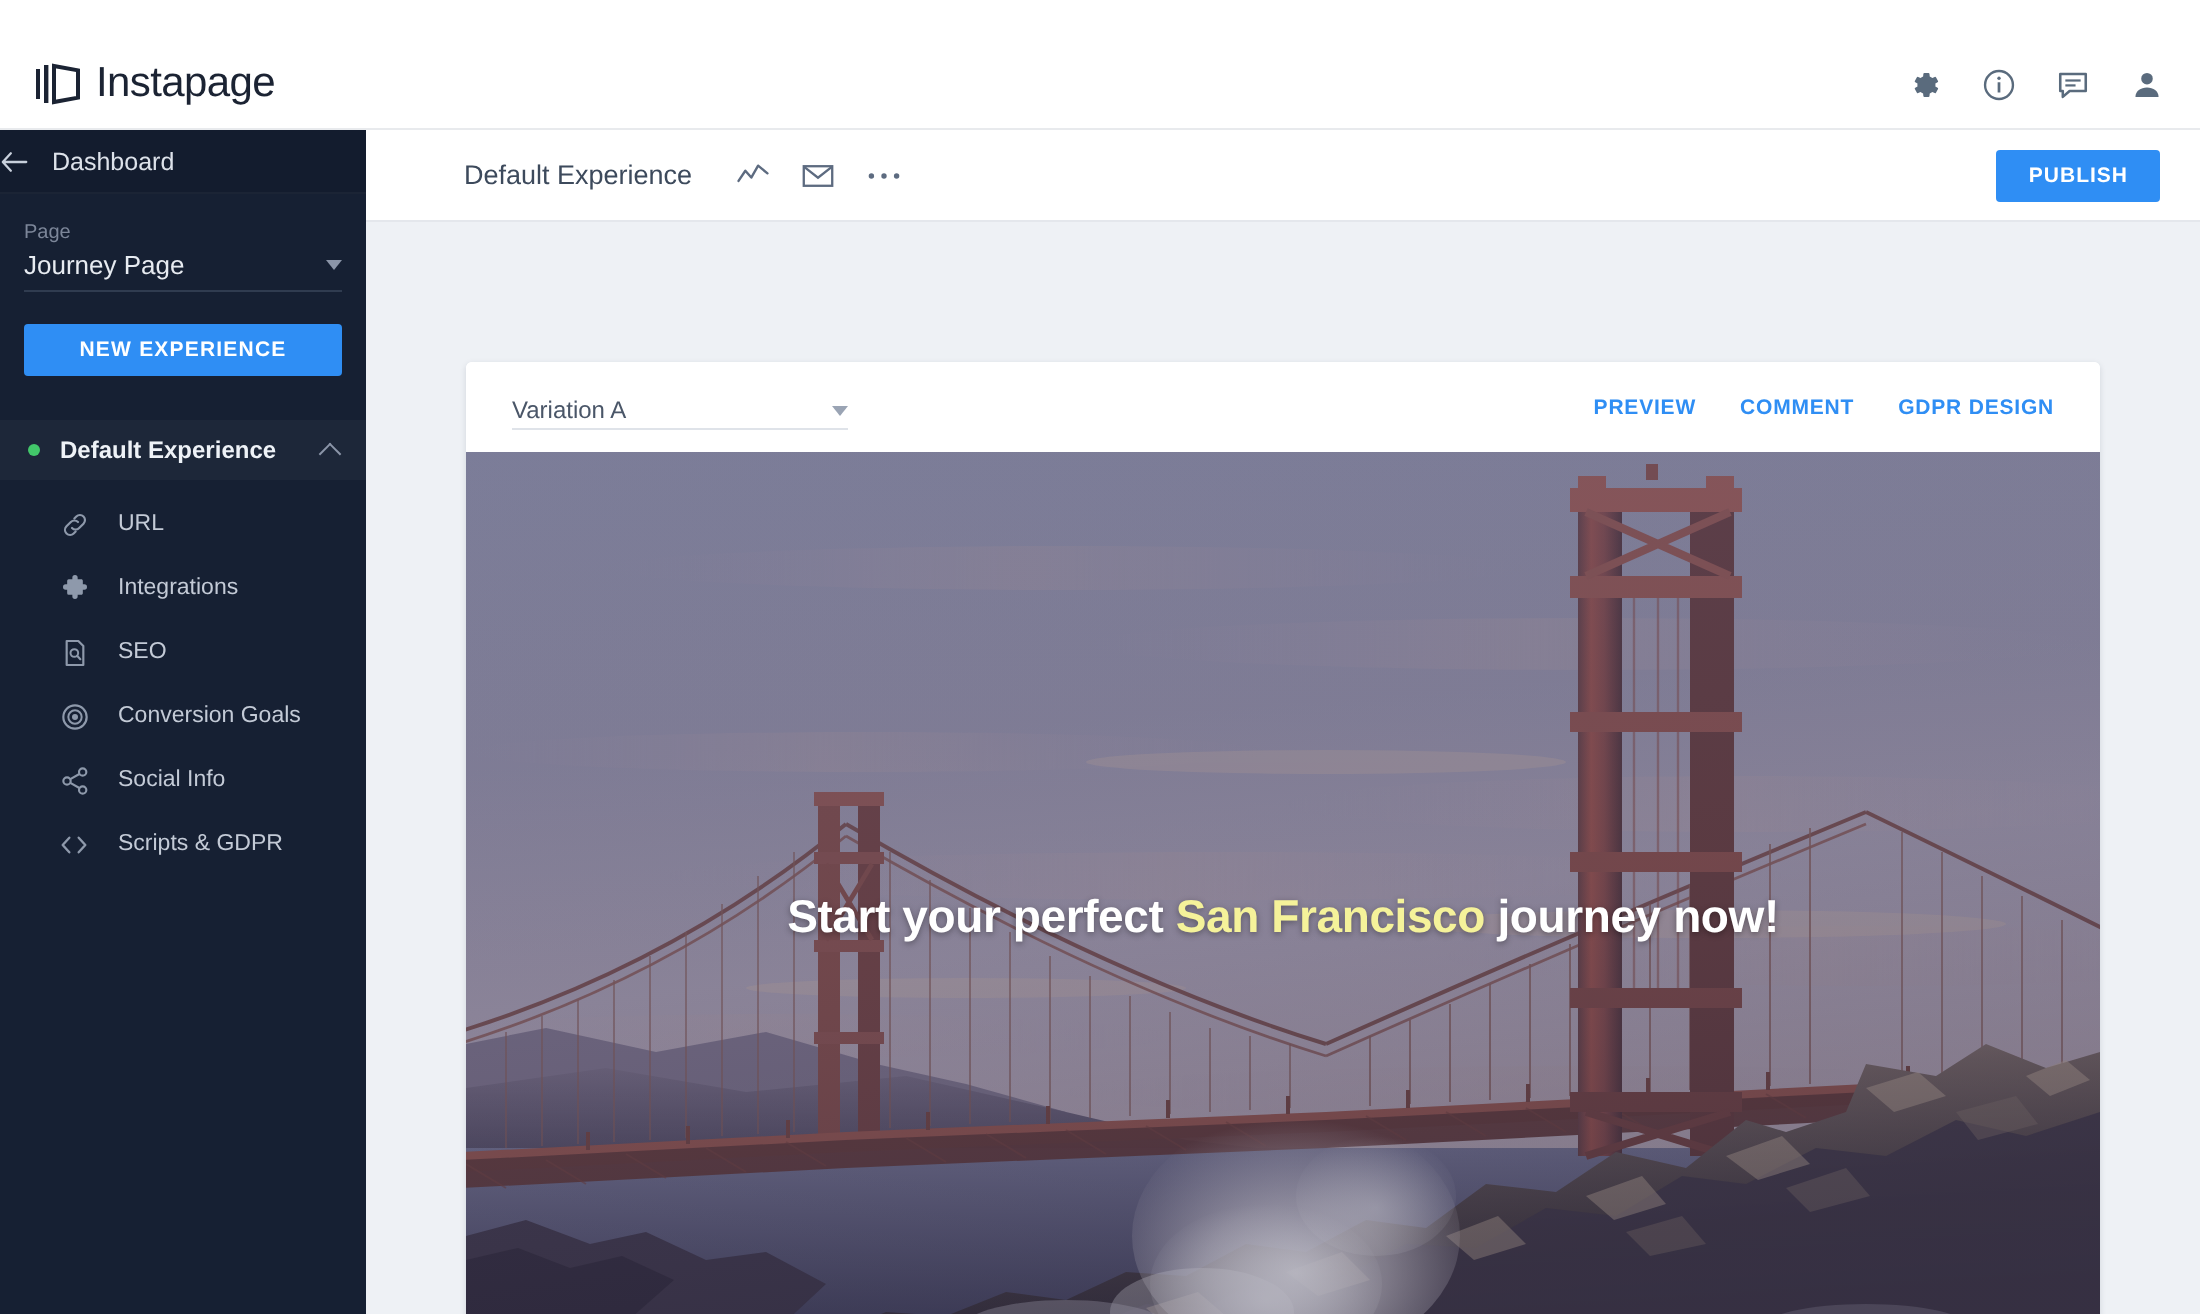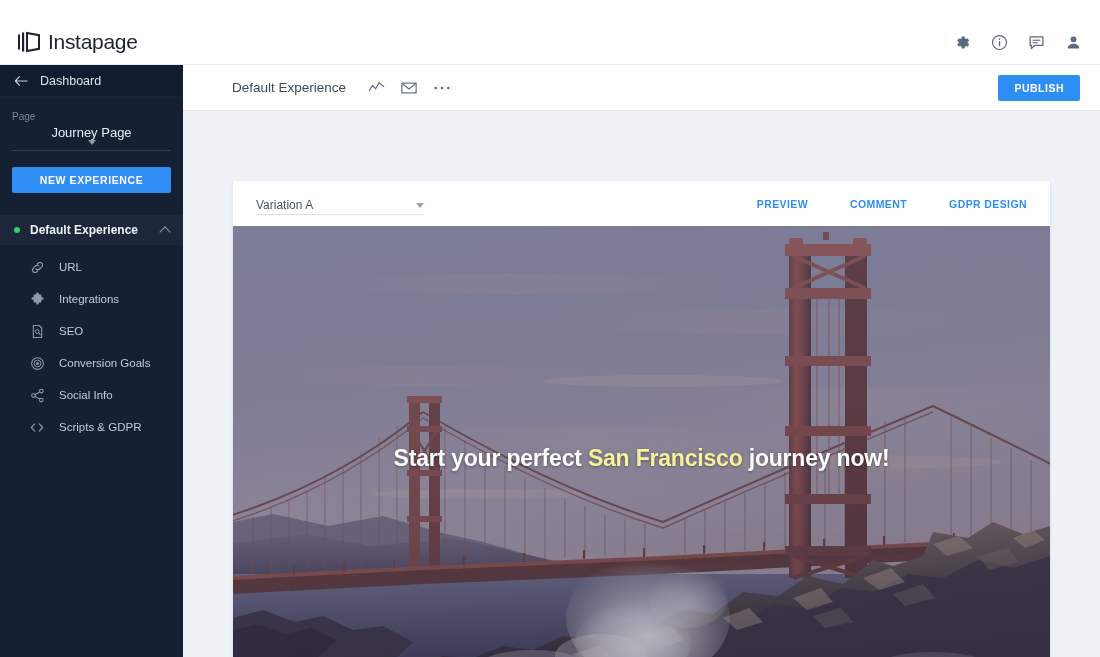--- a/index.html
+++ b/index.html
@@ -31,33 +31,33 @@
   .topbar-icons .ticon { display: flex; align-items: center; justify-content: center; cursor: pointer; }
 
   
   .sidebar {
     position: absolute; left: 0; top: 45px; width: 183px; height: 612px;
     background: #162033;
   }
   .sb-dashboard {
     height: 32px; background: #131c2e;
     display: flex; align-items: center;
-    padding-left: 14px; cursor: pointer;
+    cursor: pointer;
     border-bottom: 1px solid #1b2435;
   }
   .sb-dashboard .arrow { margin-right: 12px; display: flex; }
   .sb-dashboard .lbl { color: #dde2ea; font-size: 12.5px; }
 
   .sb-page { padding: 14px 12px 0 12px; }
   .sb-page-label { color: #7c8699; font-size: 10px; margin-bottom: 3px; }
   .sb-page-select {
     display: flex; align-items: center; justify-content: space-between;
     border-bottom: 1px solid #2c3purple; border-bottom: 1px solid #2e3away;
     border-bottom: 1px solid #303c50;
-    padding-bottom: 5px; cursor: pointer; flex-direction: column;
+    padding-bottom: 5px; cursor: pointer;
   }
   .sb-page-value { color: #e7ebf1; font-size: 13px; }
   .caret-dn {
     width: 0; height: 0;
     border-left: 4.5px solid transparent; border-right: 4.5px solid transparent;
     border-top: 5px solid #8b95a8;
   }
 
   .sb-newexp {
     margin: 16px 12px 0 12px; height: 26px;
@@ -129,21 +129,21 @@
     width: 168px; display: flex; align-items: center; justify-content: space-between;
     border-bottom: 1px solid #dfe3e9; padding-bottom: 2px; margin-top: 6px;
     cursor: pointer;
   }
   .var-select .vtxt { font-size: 12px; color: #4a5668; }
   .var-caret {
     width: 0; height: 0;
     border-left: 4.5px solid transparent; border-right: 4.5px solid transparent;
     border-top: 5px solid #9aa4b4;
   }
-  .var-links { margin-left: auto; display: flex; gap: 42px; }
+  .var-links { margin-left: auto; display: flex; gap: 22px; }
   .var-links .vlink {
     font-size: 10.5px; font-weight: bold; letter-spacing: 0.4px;
     color: #2f8ef4; cursor: pointer;
   }
 
   
   .hero { position: relative; height: 444px; overflow: hidden; background: #6f7287; }
   .hero-svg { position: absolute; left: 0; top: 0; width: 100%; height: 100%; display: block; }
   .hero-headline {
     position: absolute; left: 0; right: 0; top: 219px;

